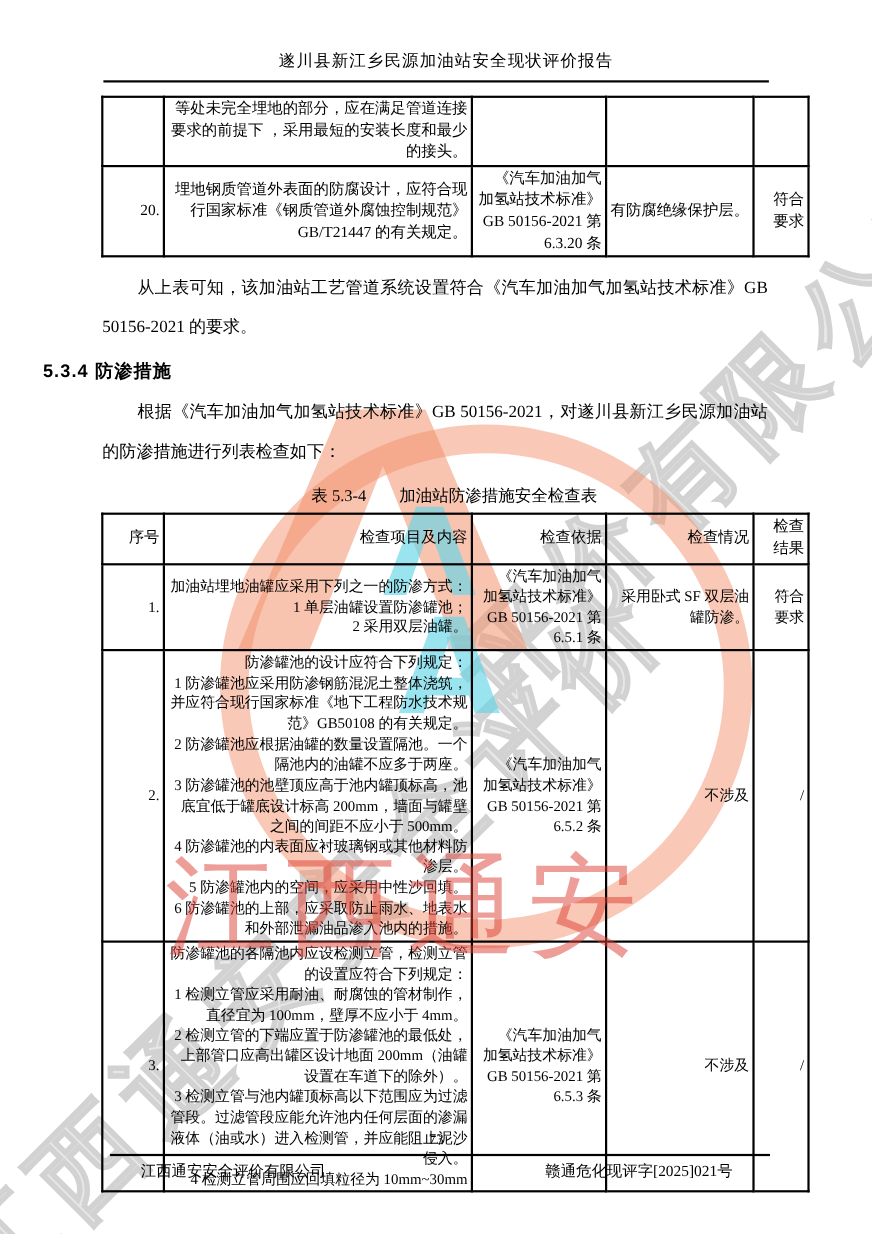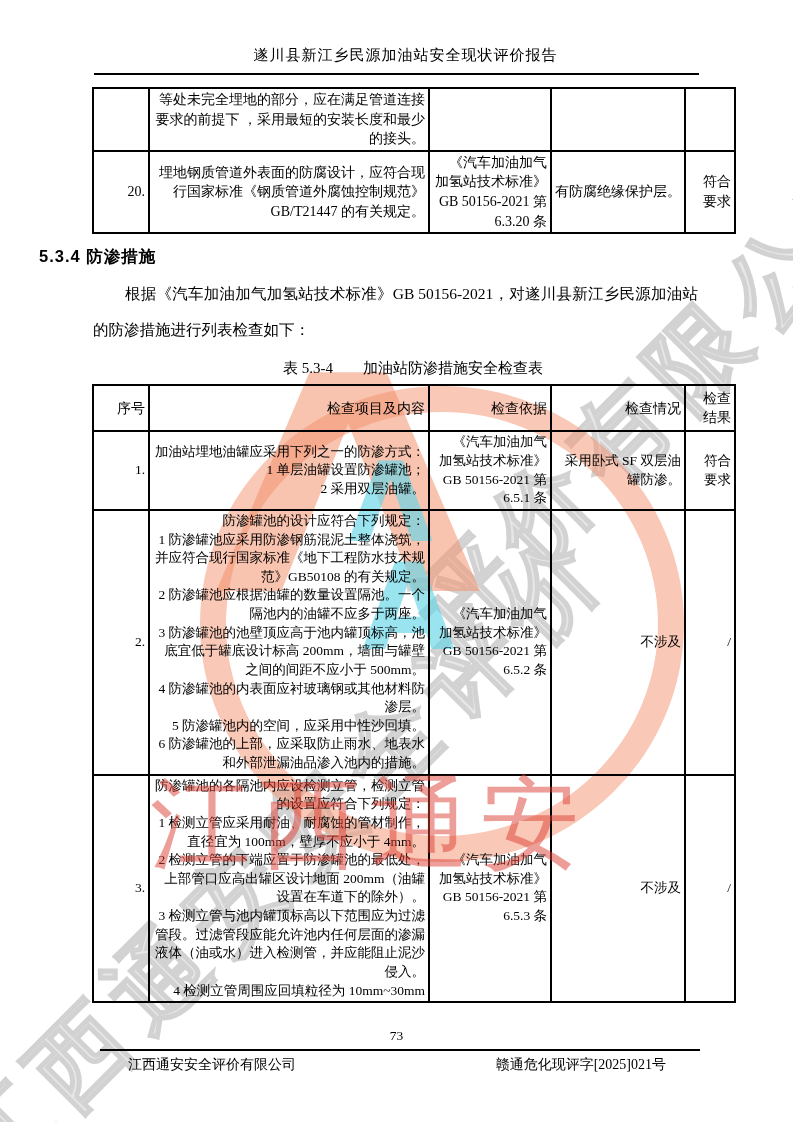--- a/index.html
+++ b/index.html
@@ -123,20 +123,21 @@
 加氢站技术标准》
 GB 50156-2021 第
 6.3.20 条</td>
           <td>有防腐绝缘保护层。</td>
           <td>符合
 要求</td>
         </tr>
       </tbody>
     </table>
 
+    <p class="para">从上表可知，该加油站工艺管道系统设置符合《汽车加油加气加氢站技术标准》GB 50156-2021 的要求。</p>
 
     <div class="section-heading">5.3.4 防渗措施</div>
 
     <p class="para" style="margin-top:8px;">根据《汽车加油加气加氢站技术标准》GB 50156-2021，对遂川县新江乡民源加油站的防渗措施进行列表检查如下：</p>
 
     <div class="table-caption">表 5.3-4　　加油站防渗措施安全检查表</div>
 
     <table class="doc main-tbl">
       <colgroup>
           <col class="c-no">

